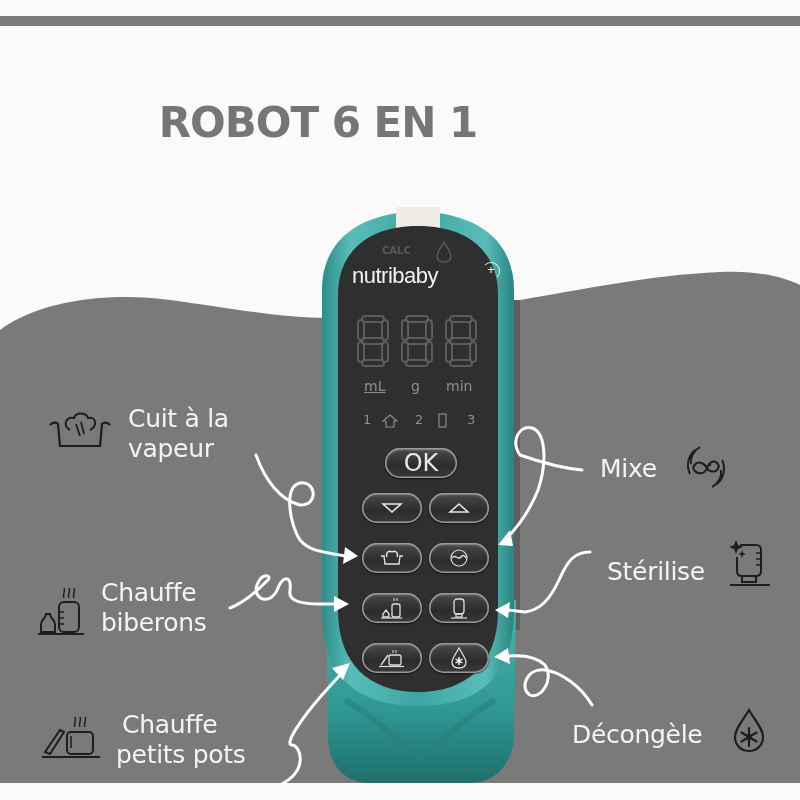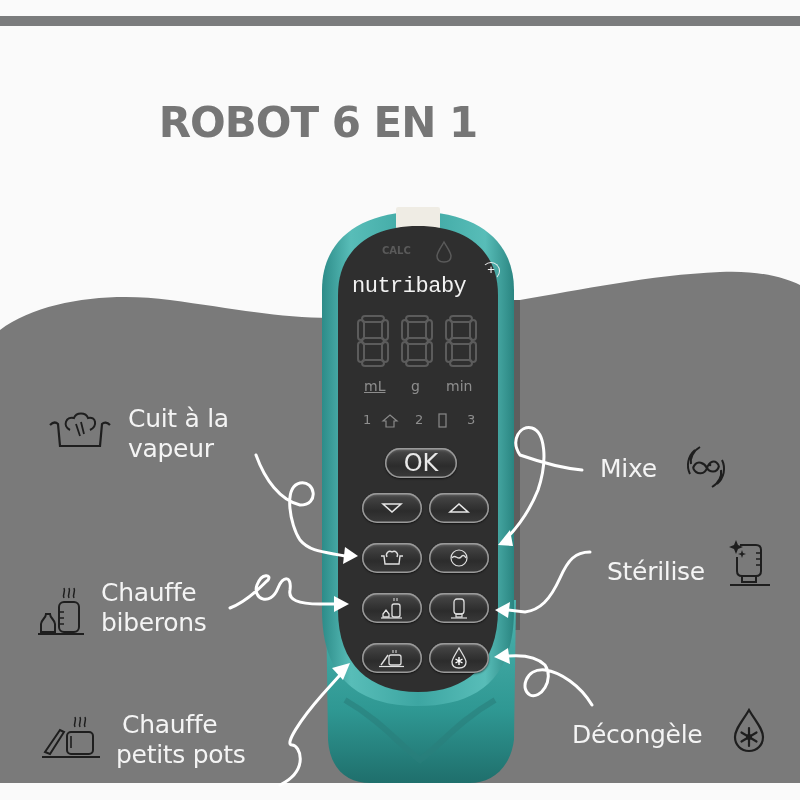--- a/index.html
+++ b/index.html
@@ -8,21 +8,21 @@
   .title { position:absolute; left:0; top:98px; width:636px; text-align:center; font-family:"DejaVu Sans", sans-serif; font-weight:bold; font-size:42px; letter-spacing:-1px; color:#767676; }
   .bg-wave { position:absolute; left:0; top:0; width:800px; height:800px; }
   .label { position:absolute; color:#f4f4f4; font-family:"DejaVu Sans", sans-serif; font-size:25px; line-height:30px; letter-spacing:-0.3px; }
   .icon { position:absolute; }
   .device { position:absolute; left:0; top:0; width:800px; height:800px; }
   .lcd-text { position:absolute; color:#8e8e8e; font-family:"DejaVu Sans", sans-serif; }
   .btn { position:absolute; width:60px; height:30px; border-radius:15px; background:linear-gradient(180deg,#4a4a4a 0%,#2c2c2c 60%,#3a3a3a 100%); box-shadow: inset 0 0 0 1.5px #9a9a9a, inset 0 2px 3px rgba(255,255,255,0.25), 0 1px 2px rgba(0,0,0,0.6); display:flex; align-items:center; justify-content:center; }
   .btn svg { display:block; }
   .ok-btn { width:72px; height:30px; }
   .ok-btn span { color:#e8e8e8; font-family:"DejaVu Sans", sans-serif; font-size:24px; }
-  .brand { position:absolute; left:352px; top:274px; color:#f2f2f2; font-family:Liberation Mono, monospace; font-size:22px; letter-spacing:-0.5px; }
+  .brand { position:absolute; left:352px; top:263px; color:#f2f2f2; font-family:Liberation Sans, sans-serif; font-size:22px; letter-spacing:-0.5px; }
   .brand-plus { position:absolute; left:482px; top:262px; width:16px; height:16px; border:1.5px solid #f2f2f2; border-left-color:transparent; border-bottom-color:transparent; border-radius:50%; color:#f2f2f2; font-size:13px; line-height:14px; text-align:center; }
 </style>
 </head>
 <body>
 
 <div class="topbar"></div>
 <div class="title">ROBOT 6 EN 1</div>
 
 <svg class="bg-wave" viewBox="0 0 800 800">
   <path d="M0,330 C40,300 110,292 170,300 C230,308 280,318 330,318 L330,300 L520,300 C580,290 650,275 720,272 C760,270 785,278 800,285 L800,783 L0,783 Z" fill="#7a7a7a"></path>

